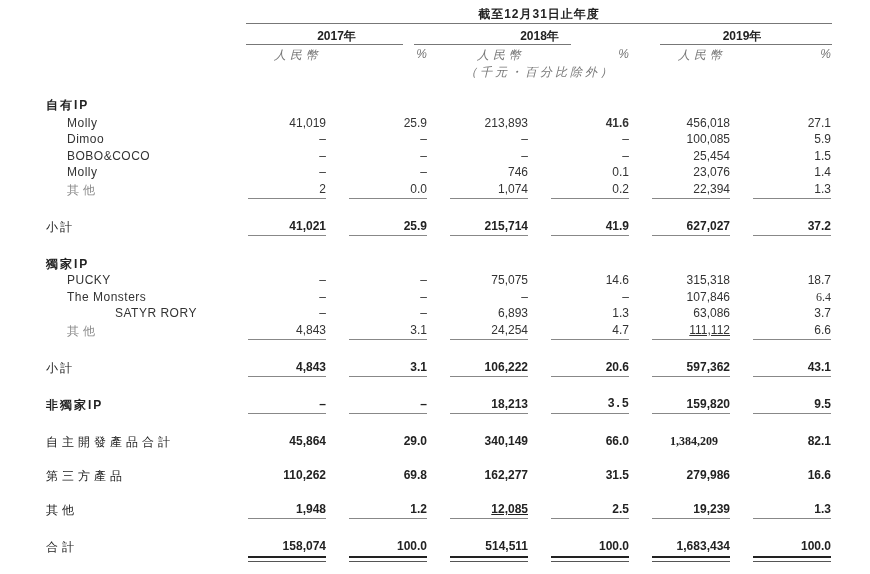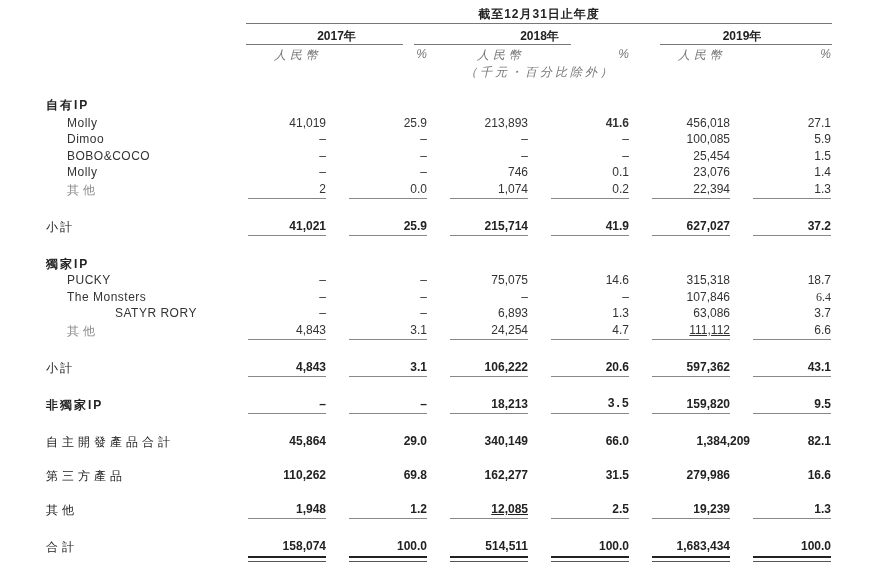--- a/index.html
+++ b/index.html
@@ -197,21 +197,21 @@
   <div class="uline" style="left:652px;width:78px;top:413px;"></div>
   <div class="uline" style="left:753px;width:78px;top:413px;"></div>
 </div>
 
 <div>
   <div class="lbl sec" style="top:434px;font-weight:normal;letter-spacing:4px;">自主開發產品合計</div>
   <div class="cell b" style="left:248px;width:78px;top:434px;">45,864</div>
   <div class="cell b" style="left:349px;width:78px;top:434px;">29.0</div>
   <div class="cell b" style="left:450px;width:78px;top:434px;">340,149</div>
   <div class="cell b" style="left:551px;width:78px;top:434px;">66.0</div>
-  <div class="cell b" style="left:672px;width:78px;top:434px;">1,384,209</div>
+  <div class="cell b" style="left:640px;width:78px;top:434px;font-family:Liberation Serif, serif;">1,384,209</div>
   <div class="cell b" style="left:753px;width:78px;top:434px;">82.1</div>
 </div>
 
 <div>
   <div class="lbl sec" style="top:468px;font-weight:normal;letter-spacing:4px;">第三方產品</div>
   <div class="cell b" style="left:248px;width:78px;top:468px;">110,262</div>
   <div class="cell b" style="left:349px;width:78px;top:468px;">69.8</div>
   <div class="cell b" style="left:450px;width:78px;top:468px;">162,277</div>
   <div class="cell b" style="left:551px;width:78px;top:468px;">31.5</div>
   <div class="cell b" style="left:652px;width:78px;top:468px;">279,986</div>

